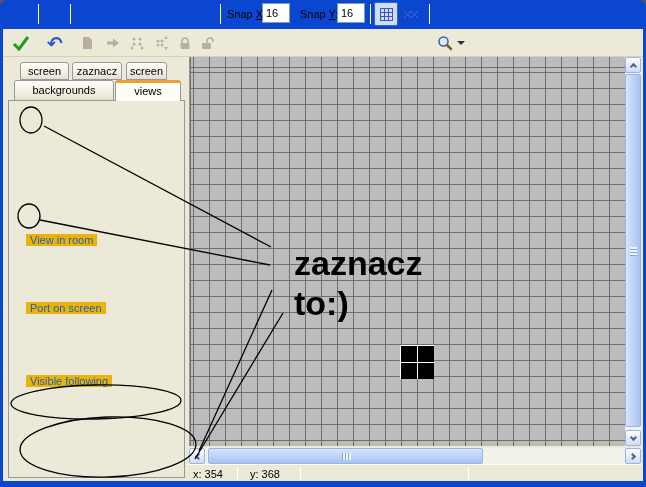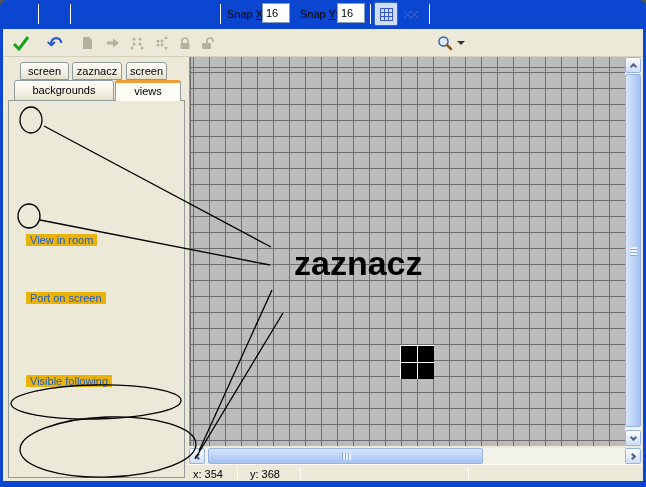--- a/index.html
+++ b/index.html
@@ -229,21 +229,21 @@
   <span class="flabel" style="left:31px;top:250px;">X:</span>
   <input class="vfield" style="left: 45px; top: 246px; width: 49px;" value="0">
   <span class="flabel" style="left:106px;top:250px;">W:</span>
   <input class="vfield" style="left: 121px; top: 246px; width: 49px;" value="640">
   <span class="flabel" style="left:31px;top:275px;">Y:</span>
   <input class="vfield" style="left: 45px; top: 271px; width: 49px;" value="0">
   <span class="flabel" style="left:106px;top:275px;">H:</span>
   <input class="vfield" style="left: 121px; top: 271px; width: 49px;" value="480">
 
   <div class="groupbox" style="top:308px;height:57px;"></div>
-  <span class="group-title" style="top:292px;text-align:center;">Port on screen</span>
+  <span class="group-title" style="top:302px;text-align:center;">Port on screen</span>
   <span class="flabel" style="left:31px;top:318px;">X:</span>
   <input class="vfield" style="left: 45px; top: 314px; width: 49px;" value="0">
   <span class="flabel" style="left:106px;top:318px;">W:</span>
   <input class="vfield" style="left: 121px; top: 314px; width: 49px;" value="640">
   <span class="flabel" style="left:31px;top:343px;">Y:</span>
   <input class="vfield" style="left: 45px; top: 339px; width: 49px;" value="0">
   <span class="flabel" style="left:106px;top:343px;">H:</span>
   <input class="vfield" style="left: 121px; top: 339px; width: 49px;" value="480">
 
   <div class="groupbox" style="top:381px;height:93px;"></div>
@@ -304,15 +304,15 @@
   <svg class="anno-svg" width="646" height="487" viewBox="0 0 646 487">
     <ellipse cx="31" cy="120" rx="11" ry="13" fill="none" stroke="#000" stroke-width="1.3"></ellipse>
     <ellipse cx="29" cy="216" rx="11" ry="12" fill="none" stroke="#000" stroke-width="1.3"></ellipse>
     <ellipse cx="96" cy="402" rx="85" ry="17" fill="none" stroke="#000" stroke-width="1.3" transform="rotate(-1 96 402)"></ellipse>
     <ellipse cx="108" cy="447" rx="88" ry="30" fill="none" stroke="#000" stroke-width="1.3" transform="rotate(-2 108 447)"></ellipse>
     <path d="M44 126 L271 247" fill="none" stroke="#000" stroke-width="1.3"></path>
     <path d="M40 220 L270 265" fill="none" stroke="#000" stroke-width="1.3"></path>
     <path d="M272 290 L199 451" fill="none" stroke="#000" stroke-width="1.3"></path>
     <path d="M283 313 L195 459" fill="none" stroke="#000" stroke-width="1.3"></path>
   </svg>
-  <div class="anno-text"><span>zaznacz</span><br></div>
+  <div class="anno-text"><span>zaznacz</span><br><span>to:)</span></div>
 
 </div>
 
 </body></html>

